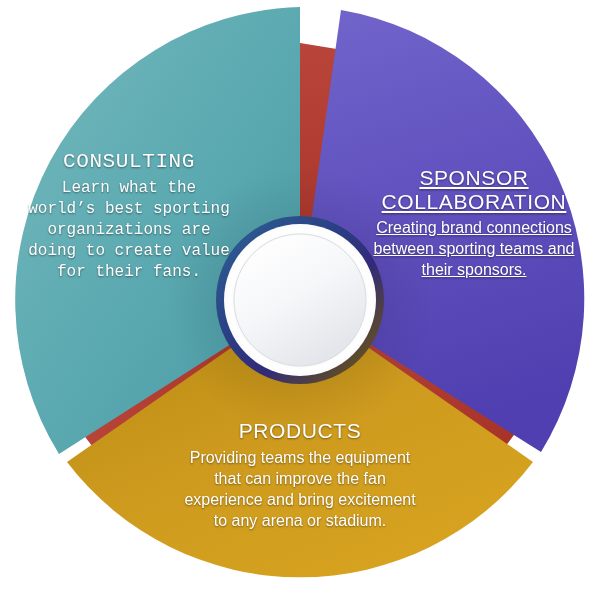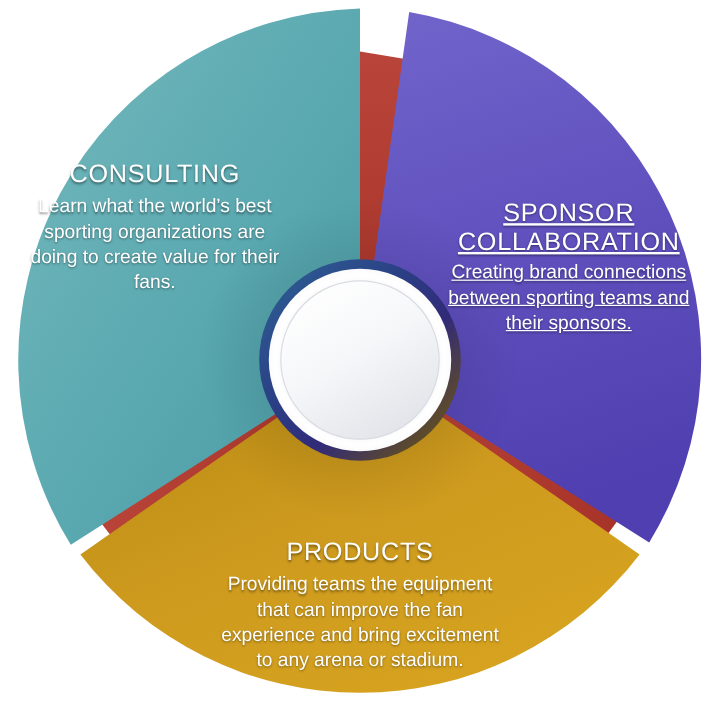--- a/index.html
+++ b/index.html
@@ -47,34 +47,35 @@
   }
   .seg-desc {
     font-size: 16px;
     font-weight: 400;
     line-height: 1.32;
     margin: 0;
   }
   
   #text-consulting {
     left: 24px;
-    top: 134px;
+    top: 150px;
     width: 210px;
+    font-family: Liberation Mono, monospace;
   }
   
   #text-sponsor {
     left: 363px;
     top: 166px;
     width: 222px;
     text-decoration: underline;
   }
   
   #text-products {
     left: 180px;
-    top: 449px;
+    top: 419px;
     width: 240px;
   }
 </style>
 </head>
 <body>
 
 <div id="diagram-root">
 
   <svg class="wheel" viewBox="0 0 600 600">
     <defs>

